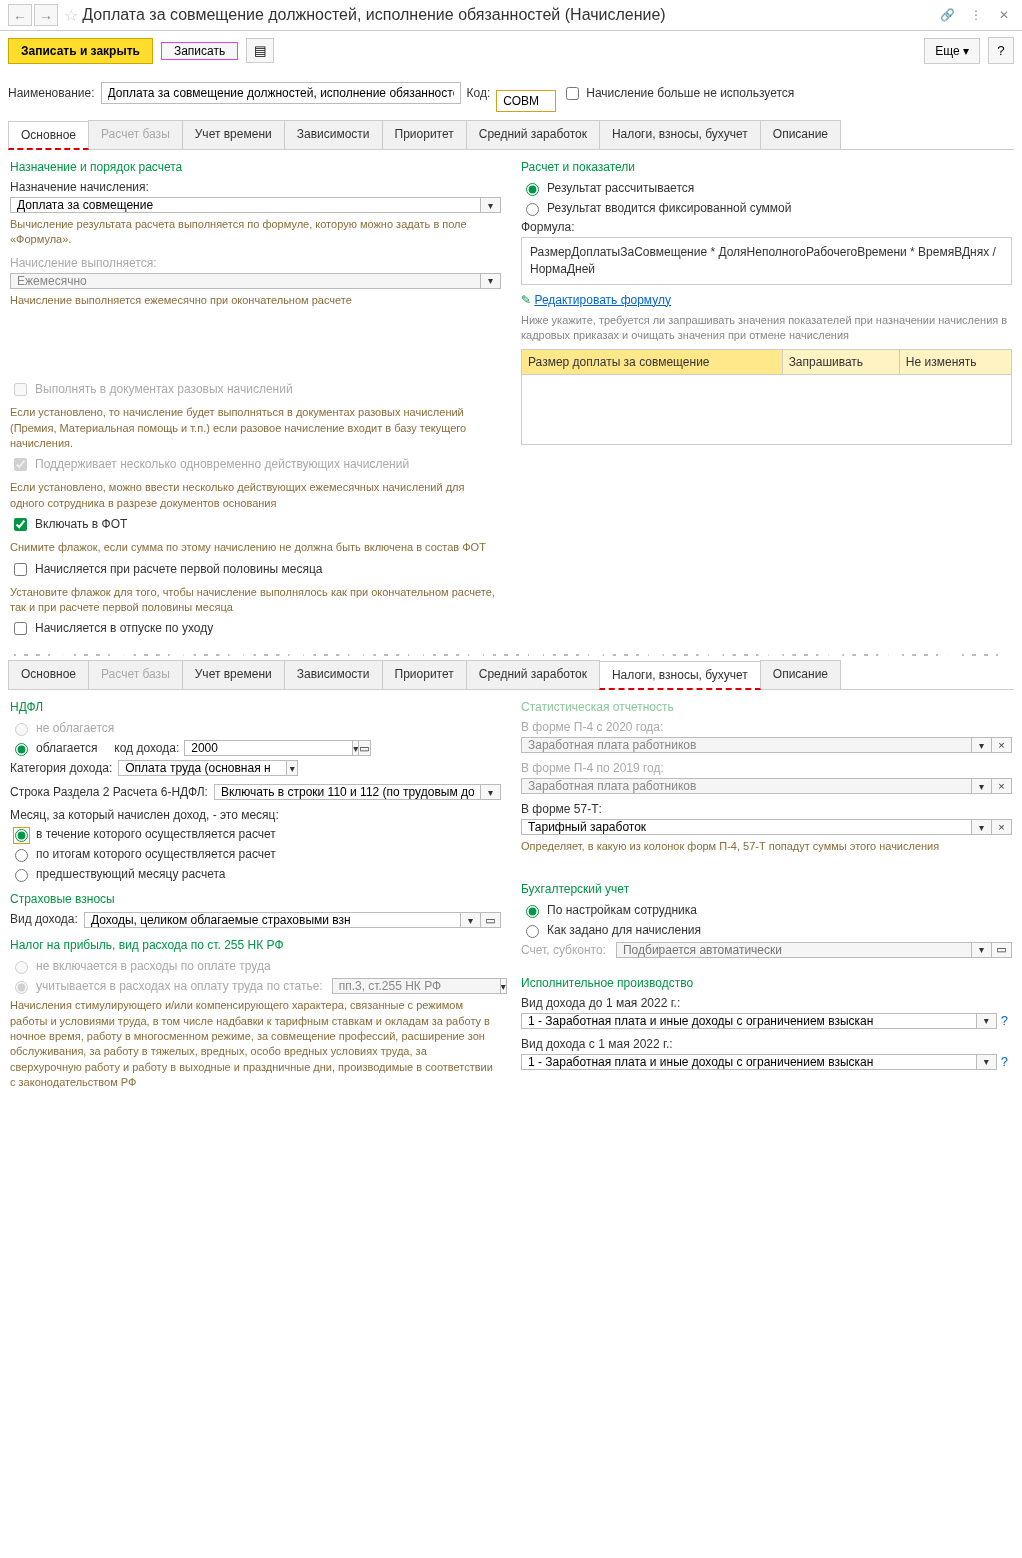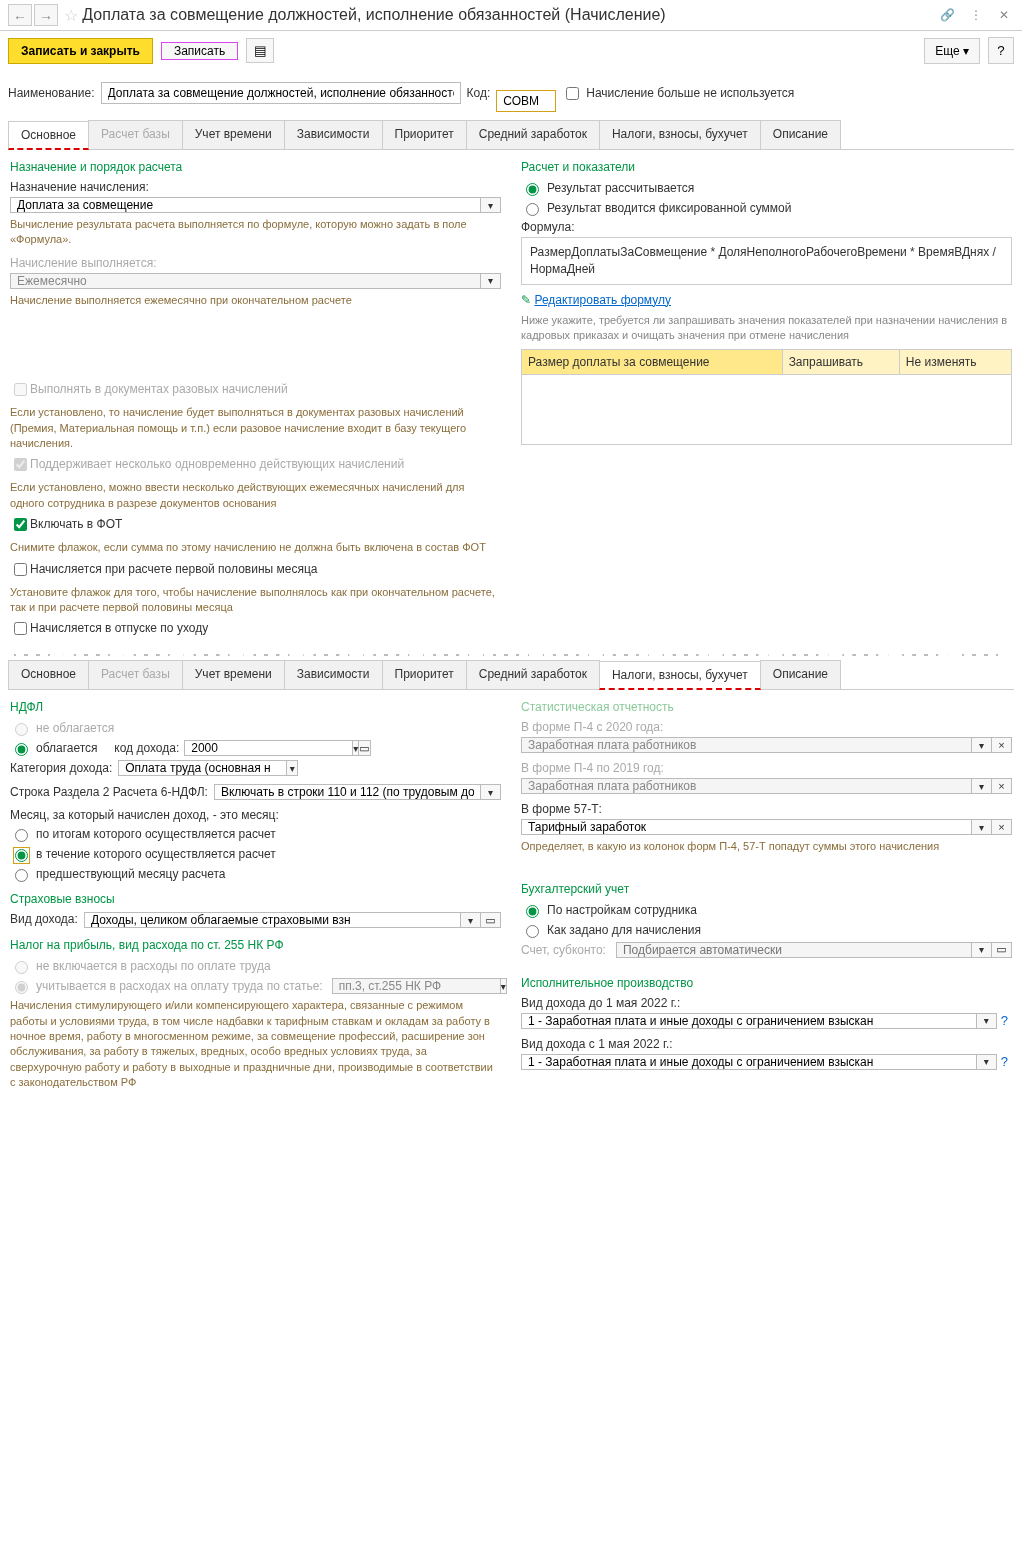--- a/index.html
+++ b/index.html
@@ -33,21 +33,21 @@
 .section-title { color: #009646; font-size: 12px; margin-bottom: 6px; }
 .field-row { margin-bottom: 8px; }
 .field-label { color: #333; margin-bottom: 3px; display: block; }
 .select-wrap { display: flex; }
 .select-wrap input { flex: 1; border: 1px solid #bbb; padding: 3px 6px; height: 16px; font-size: 12px; }
 .select-wrap .dd { width: 20px; border: 1px solid #bbb; border-left: none; background: #f7f7f7; cursor: pointer; display: flex; align-items: center; justify-content: center; font-size: 10px; }
 .select-wrap .xd { width: 20px; border: 1px solid #bbb; border-left: none; background: #f7f7f7; cursor: pointer; display: flex; align-items: center; justify-content: center; font-size: 11px; }
 .hint { color: #8a6d3b; font-size: 11px; margin-top: 4px; line-height: 1.4; }
 .hint-gray { color: #888; font-size: 11px; margin-top: 4px; line-height: 1.4; }
 .disabled-label { color: #aaa; }
-.cb-row { display: flex; align-items: flex-start; margin: 6px 0; }
+.cb-row { display: flex; align-items: flex-start; gap: 5px; margin: 6px 0; }
 .cb-row input[type=checkbox] { margin-top: 1px; }
 .radio-row { display: flex; align-items: center; gap: 5px; margin: 4px 0; }
 .link-edit { color: #0066cc; text-decoration: underline; cursor: pointer; display: inline-flex; align-items: center; gap: 4px; }
 .formula-box { border: 1px solid #ccc; padding: 6px 8px; font-size: 12px; min-height: 40px; background: #fff; line-height: 1.4; }
 .ind-table { border: 1px solid #ccc; width: 100%; border-collapse: collapse; font-size: 12px; margin-top: 6px; }
 .ind-table th { background: #f1f1f1; border: 1px solid #ccc; padding: 4px 6px; text-align: left; font-weight: normal; }
 .ind-table td { border: 1px solid #ccc; padding: 5px 6px; }
 .ind-table tr.hl td { background: #fff3c4; }
 .ind-table tr.hl td:first-child { background: #ffe88a; }
 .tear { border-top: 2px dashed #bbb; margin: 0 4px; position: relative; }
@@ -226,26 +226,26 @@
       </div>
       <div class="field-row" style="display:flex;align-items:center;gap:6px">
         <span>Строка Раздела 2 Расчета 6-НДФЛ:</span>
         <div class="select-wrap" style="flex:1">
           <input value="Включать в строки 110 и 112 (по трудовым договор" style="">
           <div class="dd">▾</div>
         </div>
       </div>
       <div class="field-label">Месяц, за который начислен доход, - это месяц:</div>
       <div class="radio-row">
+          <input type="radio" checked="" class="green-check radio-hl" style="">
+          <span>в течение которого осуществляется расчет</span>
+        </div>
+      <div class="radio-row">
           <input type="radio" style="">
           <span>по итогам которого осуществляется расчет</span>
-        </div>
-      <div class="radio-row">
-          <input type="radio" checked="" class="green-check radio-hl" style="">
-          <span>в течение которого осуществляется расчет</span>
         </div>
       <div class="radio-row">
           <input type="radio" style="">
           <span>предшествующий месяцу расчета</span>
         </div>
 
       <div class="section-title" style="margin-top:10px">Страховые взносы</div>
       <div class="field-row" style="display:flex;align-items:flex-start;gap:6px">
         <span>Вид дохода:</span>
         <div class="select-wrap" style="flex:1">

